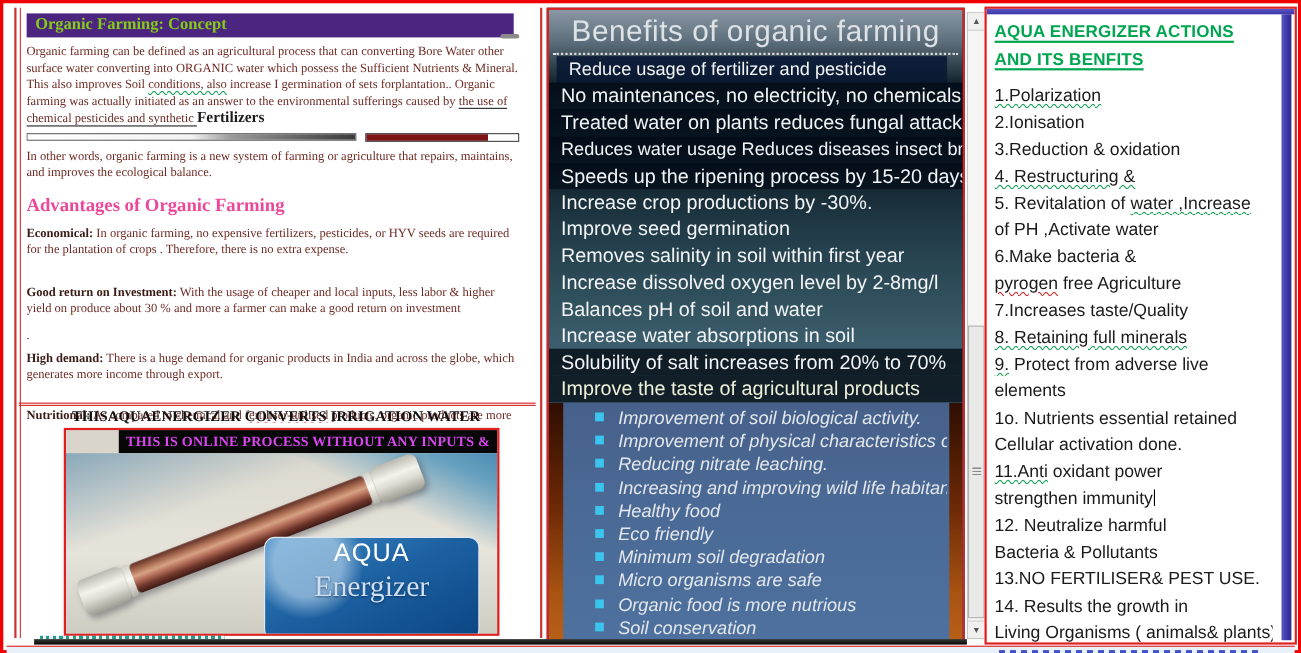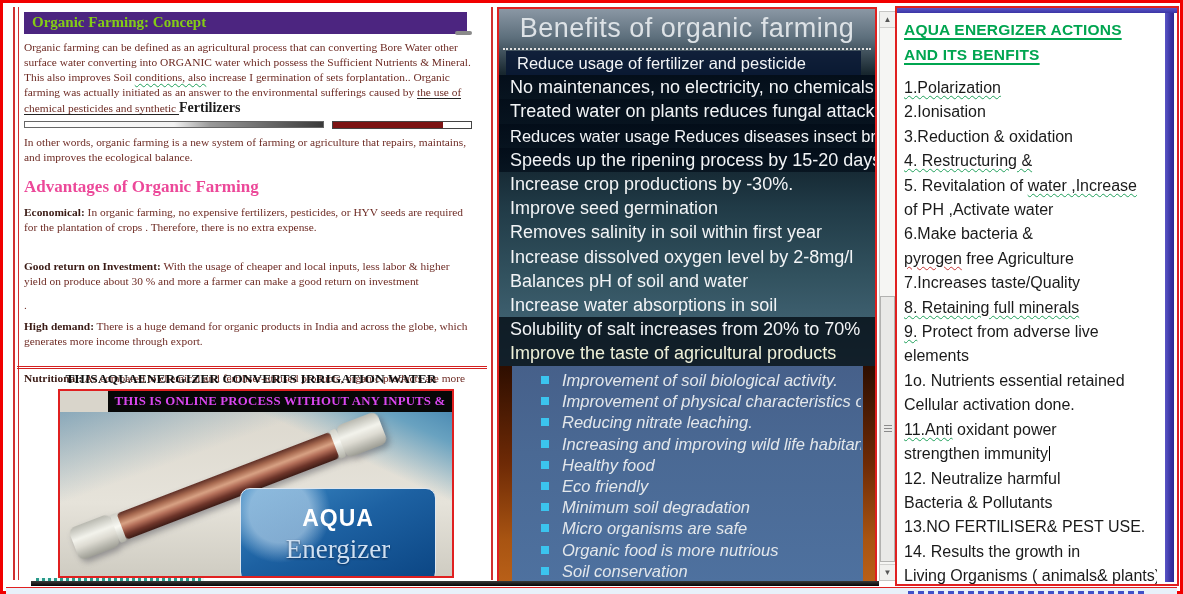--- a/index.html
+++ b/index.html
@@ -33,21 +33,21 @@
         linear-gradient(205deg, #4d8cb4 0%, #69a2c0 9%, rgba(230,228,220,0) 26%),
         linear-gradient(160deg, rgba(70,130,170,0.55) 0%, rgba(230,228,220,0) 30%),
         linear-gradient(180deg,#dcd8ce 0%, #e6e3da 55%, #cfccc2 100%); }
   .tube { position:absolute; left:14px; top:116px; width:330px; height:34px; transform:rotate(-21deg); transform-origin:left center; display:flex; align-items:center; filter:drop-shadow(2px 4px 3px rgba(60,60,70,0.45)); }
   .fitting { width:44px; height:34px; border-radius:7px; background:linear-gradient(180deg,#b9b9b0 0%,#f3f3ec 38%,#dddbd2 62%,#9d9d94 100%); }
   .collar { width:7px; height:30px; background:linear-gradient(180deg,#cfcfc6,#fafaf4 45%,#b0b0a6); border-radius:2px; }
   .barrel { flex:1; height:28px; border-radius:4px; background:linear-gradient(180deg,#5e2f26 0%,#a86a50 22%,#d8a284 42%,#b5705a 58%,#6e352a 80%,#3c1b15 100%); }
   .aqua-card { position:absolute; right:16px; bottom:-6px; width:196px; height:94px; border-radius:10px;
       background:radial-gradient(circle at 20% 25%, rgba(210,230,245,0.55) 0 18%, rgba(210,230,245,0) 30%), linear-gradient(155deg,#3a87c2 0%,#1d61a2 45%,#0b4583 100%);
       border:1px solid #dfe6ee; text-align:center; }
-  .aqua-card .aqua { font-family:"Liberation Sans", sans-serif; font-weight:bold; font-size:23px; color:#ffffff; margin-top:16px; letter-spacing:1px; }
+  .aqua-card .aqua { font-family:"Liberation Sans", sans-serif; font-weight:normal; font-size:23px; color:#ffffff; margin-top:0; letter-spacing:1px; }
   .aqua-card .energizer { font-size:27px; color:#cfe0f2; margin-top:2px; text-shadow:0 1px 2px rgba(0,20,50,0.6); }
   .gray-dash { position:absolute; left:452px; top:28px; width:17px; height:4px; background:#8a8a8a; border-radius:2px; }
 
   
   .middle { position:absolute; left:494px; top:4px; width:380px; height:578px; border:2px solid #e02020; background:#0d1a24; }
   .slide1 { position:relative; width:100%; height:357px; overflow:hidden; font-family:"Liberation Sans", sans-serif;
       background:linear-gradient(180deg,#8a97a4 0%,#5d6f7c 8%,#18272f 18%,#0d1a24 36%,#203a46 55%,#32525f 75%,#4a6d80 100%); }
   .slide1-title { font-size:27px; color:#dde2e6; text-align:center; line-height:34px; margin:2px 4px 0 4px; border-bottom:2px dotted #e0e0e0; padding-bottom:3px; letter-spacing:0.5px; }
   .srow { font-size:18px; line-height:24.2px; color:#f2f4f6; padding-left:11px; white-space:nowrap; overflow:hidden; }
   .srow.first { margin:1px 14px 0 7px; background:rgba(8,24,52,0.85); font-size:16.5px; }

